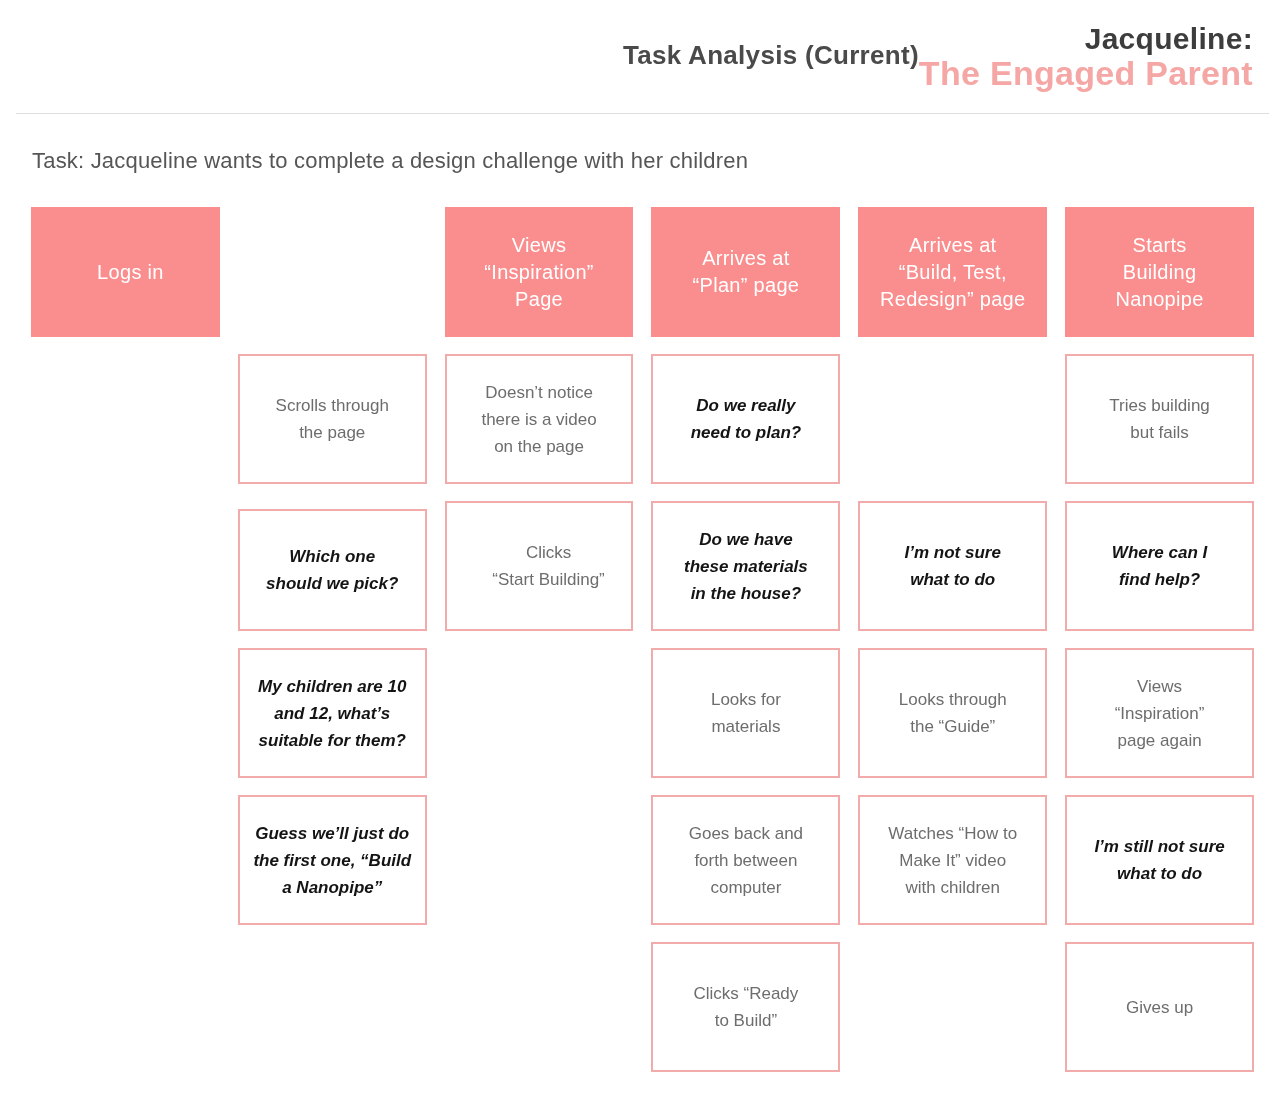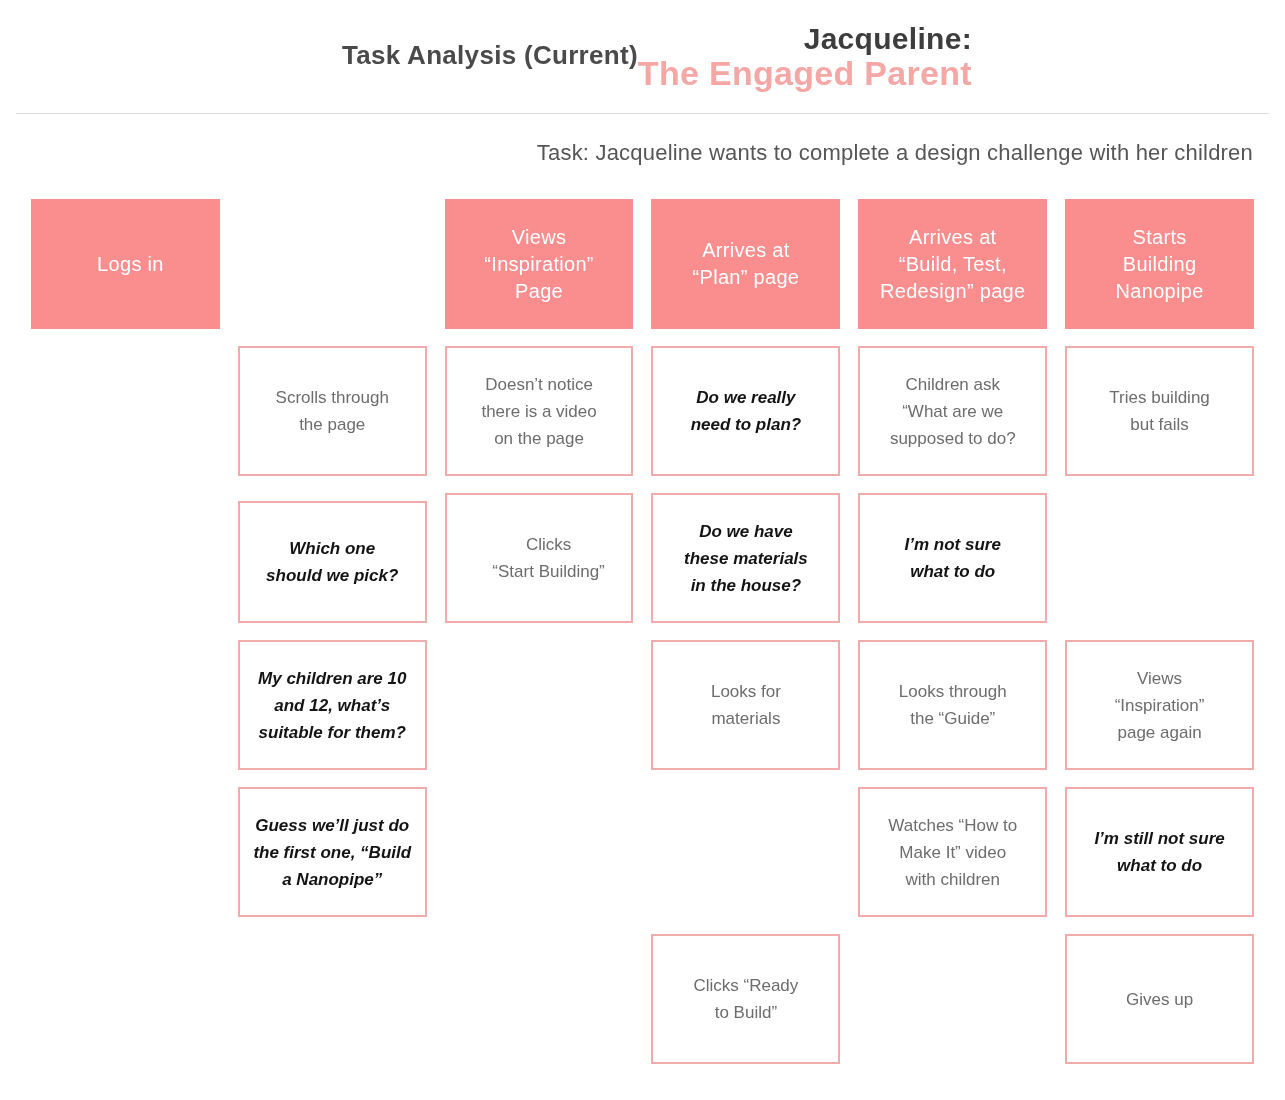--- a/index.html
+++ b/index.html
@@ -13,38 +13,38 @@
   }
   *{box-sizing:border-box;}
   html,body{margin:0;padding:0;background:#ffffff;}
   body{
     width:1285px;height:1100px;
     font-family:"Liberation Sans","DejaVu Sans",sans-serif;
     color:var(--text-dark);
     overflow:hidden;
   }
   .topbar{
-    display:flex;justify-content:center;align-items:flex-start;
+    display:flex;justify-content:flex-end;align-items:flex-start;
     padding:22px 32px 0 32px;
     margin-left:29px;
   }
   .page-title{
     margin-top:18px;
     font-size:26px;font-weight:600;letter-spacing:.3px;color:#4a4a4a;
   }
   .persona{text-align:right;line-height:34px;}
   .persona-name{font-size:30px;font-weight:700;color:#3d3d3d;letter-spacing:.3px;}
   .persona-subtitle{font-size:34px;font-weight:700;color:var(--persona-pink);letter-spacing:.3px;}
   .divider{
     margin:23px 16px 0 16px;
     border-bottom:1px solid var(--divider-gray);
   }
   .task-statement{
-    margin:26px 32px 0 32px;
-    font-size:22px;color:#565656;letter-spacing:.2px;text-align:right;
+    margin:34px 32px 0 32px;
+    font-size:22px;color:#565656;letter-spacing:.2px;
   }
   .task-grid{
     margin:33px 31px 0 31px;
     display:grid;
     grid-template-columns:repeat(6,1fr);
     grid-auto-rows:130px;
     column-gap:18px;
     row-gap:17px;
   }
   .col-header{
@@ -110,39 +110,41 @@
 “Start Building”</div>
     <div class="col-header" style="grid-area: 1 / 4;">Arrives at
 “Plan” page</div>
     <div class="card quote" style="grid-area: 2 / 4;">Do we really
 need to plan?</div>
     <div class="card quote" style="grid-area: 3 / 4;">Do we have
 these materials
 in the house?</div>
     <div class="card" style="grid-area: 4 / 4;">Looks for
 materials</div>
+    <div class="card" style="grid-area: 5 / 4;">Goes back and
+forth between
+computer</div>
     <div class="card" style="grid-area: 6 / 4;">Clicks “Ready
 to Build”</div>
     <div class="col-header" style="grid-area: 1 / 5;">Arrives at
 “Build, Test,
 Redesign” page</div>
-    <div class="card" style="grid-area: 2 / 5;">Children ask
-“What are we
-supposed to do?</div>
     <div class="card quote" style="grid-area: 3 / 5;">I’m not sure
 what to do</div>
     <div class="card" style="grid-area: 4 / 5;">Looks through
 the “Guide”</div>
     <div class="card" style="grid-area: 5 / 5;">Watches “How to
 Make It” video
 with children</div>
     <div class="col-header" style="grid-area: 1 / 6;">Starts
 Building
 Nanopipe</div>
     <div class="card" style="grid-area: 2 / 6;">Tries building
 but fails</div>
+    <div class="card quote" style="grid-area: 3 / 6;">Where can I
+find help?</div>
     <div class="card" style="grid-area: 4 / 6;">Views
 “Inspiration”
 page again</div>
     <div class="card quote" style="grid-area: 5 / 6;">I’m still not sure
 what to do</div>
     <div class="card" style="grid-area: 6 / 6;">Gives up</div>
   </div>
 
 </body></html>

